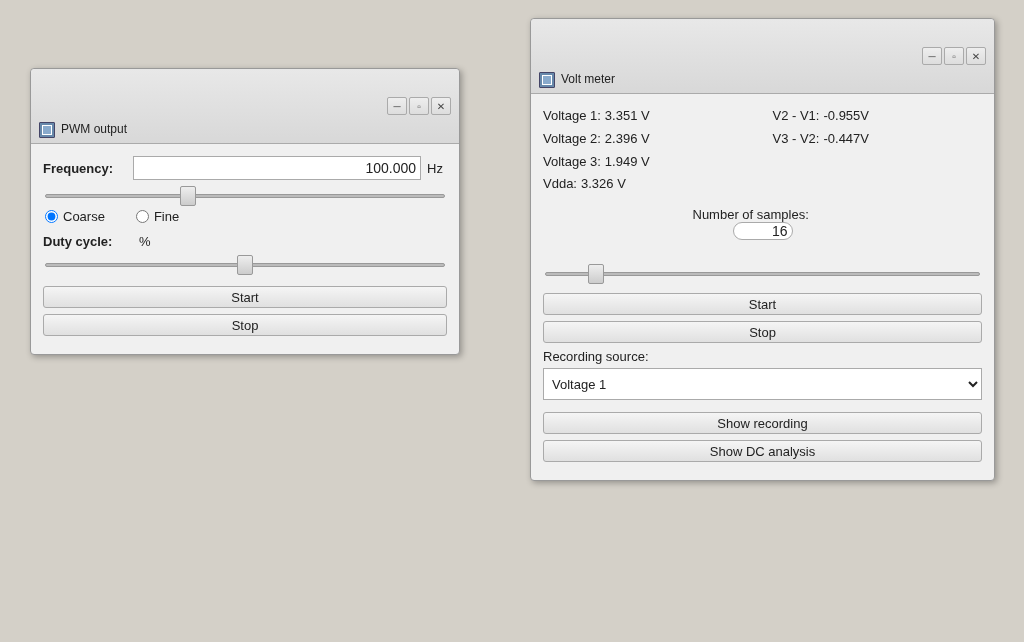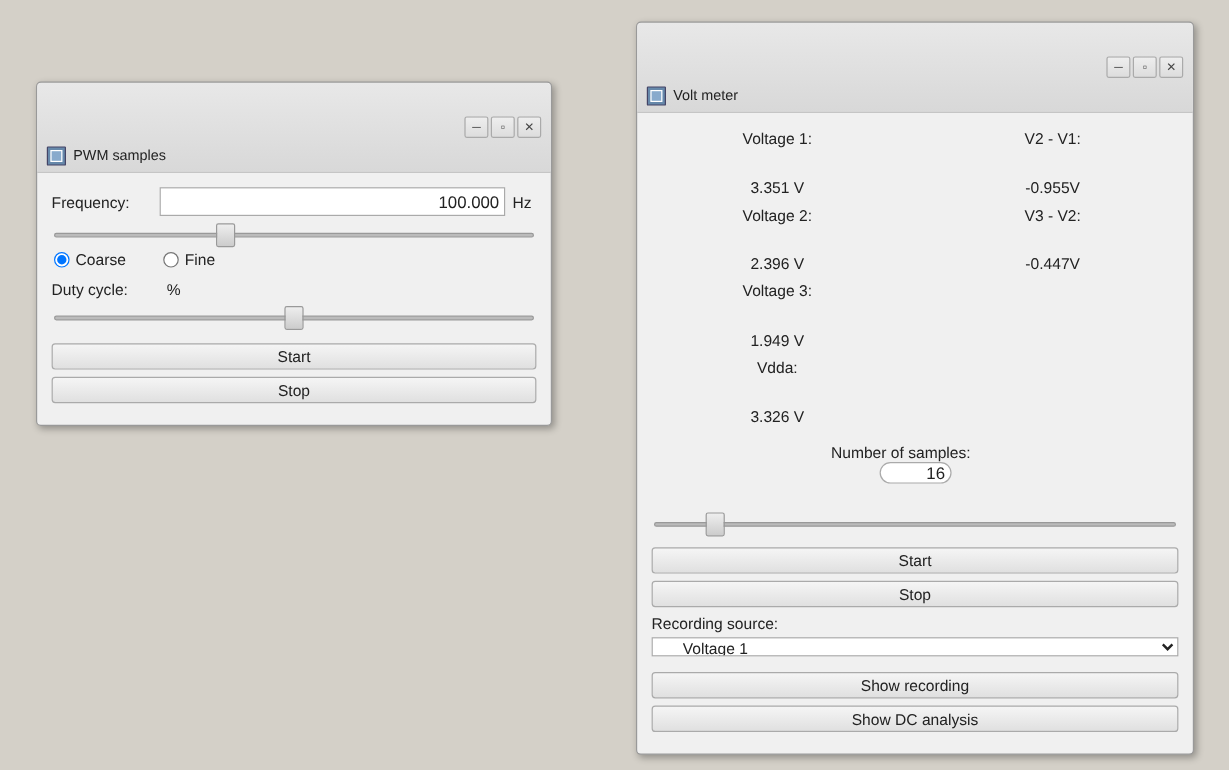--- a/index.html
+++ b/index.html
@@ -100,20 +100,21 @@
     
     .form-row {
       display: flex;
       align-items: center;
       margin-bottom: 6px;
     }
 
     .form-label {
       min-width: 90px;
       color: #222;
+      font-weight: bold;
     }
 
     .text-input {
       flex: 1;
       height: 24px;
       border: 1px solid #aaa;
       background: white;
       text-align: right;
       padding: 0 4px;
       font-size: 14px;
@@ -206,23 +207,22 @@
     .voltage-grid {
       display: grid;
       grid-template-columns: 1fr 1fr;
       gap: 2px 20px;
       margin-bottom: 12px;
     }
 
     .voltage-item {
       display: flex;
       align-items: center;
-      gap: 20px;
+      gap: 4px;
       line-height: 1.6;
-      flex-direction: column;
     }
 
     .voltage-label {
       color: #222;
     }
 
     .voltage-value {
       color: #222;
     }
 
@@ -245,37 +245,37 @@
     }
 
     .dropdown-label {
       color: #222;
       margin-bottom: 4px;
       display: block;
     }
 
     .dropdown {
       width: 100%;
-      height: 16px;
+      height: 32px;
       border: 1px solid #aaa;
       background: white;
       font-size: 13px;
-      padding: 0 21px;
+      padding: 0 4px;
       color: #222;
       appearance: auto;
     }
   </style>
 </head>
 <body>
 
 <div class="window pwm-window">
   <div class="titlebar">
     <div class="titlebar-left">
       <div class="titlebar-icon"></div>
-      <span class="titlebar-title">PWM samples</span>
+      <span class="titlebar-title">PWM output</span>
     </div>
     <div class="titlebar-controls">
       <button class="win-btn">─</button>
       <button class="win-btn">▫</button>
       <button class="win-btn">✕</button>
     </div>
   </div>
   <div class="window-content">
 
     <div class="form-row">

